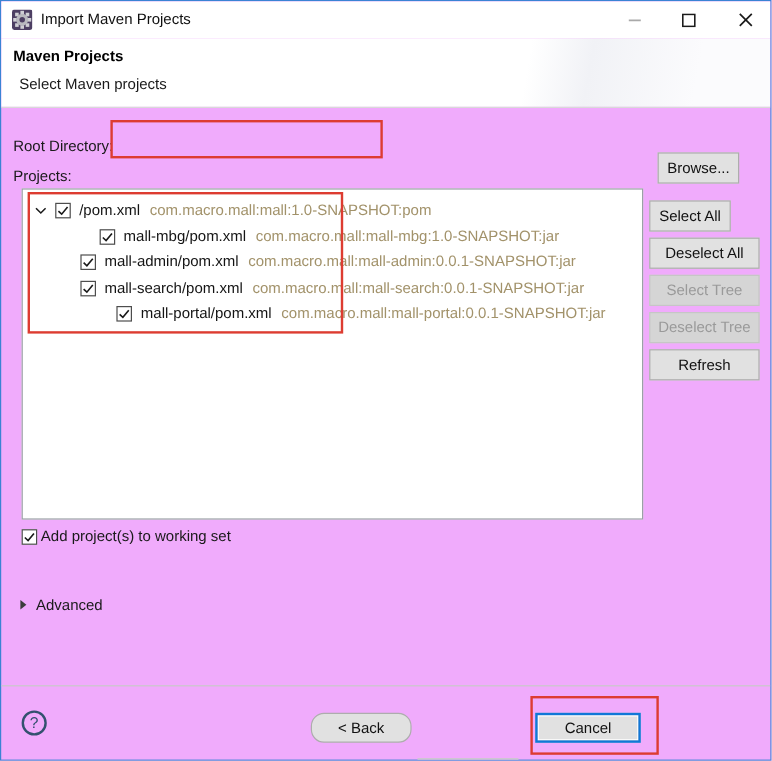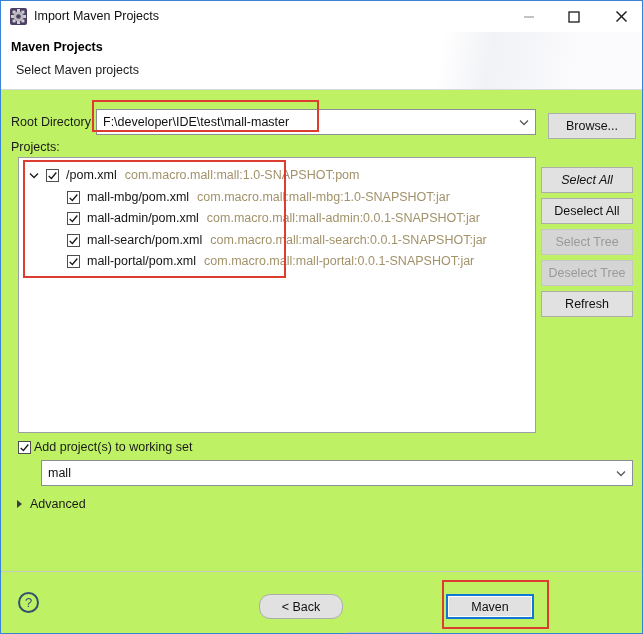--- a/index.html
+++ b/index.html
@@ -1,21 +1,21 @@
 <!DOCTYPE html>
 <html><head>
 <meta charset="utf-8">
 <style>
   * { margin:0; padding:0; box-sizing:border-box; }
   html,body { background:#e8e8e8; }
   body { font-family:"Liberation Sans", sans-serif; }
 
   .window {
     position:relative; width:643px; height:634px;
-    background:#bef264;
+    background:#f0abfc;
     border:1px solid #3a83d4;
     overflow:hidden;
     font-size:12.5px; color:#1a1a1a;
   }
 
   
   .titlebar { position:absolute; left:0; top:0; right:0; height:31px; background:#ffffff; }
   .win-icon { position:absolute; left:9px; top:7px; width:17px; height:17px; }
   .win-title { position:absolute; left:33px; top:8px; font-size:12.5px; color:#101010; white-space:nowrap; }
   .win-ctrl { position:absolute; top:0; width:34px; height:31px; display:flex; align-items:center; justify-content:center; }
@@ -133,30 +133,22 @@
     </div>
   </div>
 
   <div class="header">
     <div class="header-title">Maven Projects</div>
     <div class="header-sub">Select Maven projects</div>
   </div>
 
   <span class="label" style="left:10px; top:114px;">Root Directory:</span>
 
-  <div class="combo" style="left:95px; top:108px; width:440px;">
-    <input type="text" value="F:\developer\IDE\test\mall-master" style="">
-    <span class="chev">
-      <svg width="10" height="7" viewBox="0 0 10 7">
-          <polyline points="1,1.5 5,5.5 9,1.5" fill="none" stroke="#5a5a5a" stroke-width="1.3"></polyline>
-        </svg>
-    </span>
-  </div>
-
-  <div class="btn" style="left:547px; top:112px; width:88px;">Browse...</div>
+
+  <div class="btn" style="left:547px; top:126px; width:68px;">Browse...</div>
 
   <div class="redbox" style="left:91px; top:99px; width:227px; height:32px;"></div>
 
   <span class="label" style="left:10px; top:139px;">Projects:</span>
 
   <div class="list">
 
     <div class="tree-row lvl0" style="top:7px;">
       <span class="chevwrap">
         <svg width="10" height="9" viewBox="0 0 10 9">
@@ -165,21 +157,21 @@
       </span>
       <span class="cbx">
         <svg width="11" height="11" viewBox="0 0 13 13">
             <polyline points="2,7 5.2,10 11,3" fill="none" stroke="#1a1a1a" stroke-width="1.6"></polyline>
           </svg>
       </span>
       <span class="tname">/pom.xml</span>
       <span class="tgav">com.macro.mall:mall:1.0-SNAPSHOT:pom</span>
     </div>
 
-    <div class="tree-row lvl1" style="top:29px;">
+    <div class="tree-row lvl1" style="top:29px;padding-left:16px;">
       <span class="cbx">
         <svg width="11" height="11" viewBox="0 0 13 13">
             <polyline points="2,7 5.2,10 11,3" fill="none" stroke="#1a1a1a" stroke-width="1.6"></polyline>
           </svg>
       </span>
       <span class="tname">mall-mbg/pom.xml</span>
       <span class="tgav">com.macro.mall:mall-mbg:1.0-SNAPSHOT:jar</span>
     </div>
 
     <div class="tree-row lvl1" style="top:50px;">
@@ -195,64 +187,56 @@
     <div class="tree-row lvl1" style="top:72px;">
       <span class="cbx">
         <svg width="11" height="11" viewBox="0 0 13 13">
             <polyline points="2,7 5.2,10 11,3" fill="none" stroke="#1a1a1a" stroke-width="1.6"></polyline>
           </svg>
       </span>
       <span class="tname">mall-search/pom.xml</span>
       <span class="tgav">com.macro.mall:mall-search:0.0.1-SNAPSHOT:jar</span>
     </div>
 
-    <div class="tree-row lvl1" style="top:93px;">
+    <div class="tree-row lvl1" style="top:93px;justify-content:center;">
       <span class="cbx">
         <svg width="11" height="11" viewBox="0 0 13 13">
             <polyline points="2,7 5.2,10 11,3" fill="none" stroke="#1a1a1a" stroke-width="1.6"></polyline>
           </svg>
       </span>
       <span class="tname">mall-portal/pom.xml</span>
       <span class="tgav">com.macro.mall:mall-portal:0.0.1-SNAPSHOT:jar</span>
     </div>
 
   </div>
 
   <div class="redbox" style="left:22px; top:159px; width:263px; height:118px;"></div>
 
-  <div class="btn" style="left:540px; top:166px; width:92px;font-style:italic;">Select All</div>
+  <div class="btn" style="left:540px; top:166px; width:68px;">Select All</div>
   <div class="btn" style="left:540px; top:197px; width:92px;">Deselect All</div>
   <div class="btn disabled" style="left:540px; top:228px; width:92px;">Select Tree</div>
   <div class="btn disabled" style="left:540px; top:259px; width:92px;">Deselect Tree</div>
   <div class="btn" style="left:540px; top:290px; width:92px;">Refresh</div>
 
   <span class="cbx" style="position:absolute; left:17px; top:440px;">
     <svg width="11" height="11" viewBox="0 0 13 13">
         <polyline points="2,7 5.2,10 11,3" fill="none" stroke="#1a1a1a" stroke-width="1.6"></polyline>
       </svg>
   </span>
   <span class="label" style="left:33px; top:439px;">Add project(s) to working set</span>
 
-  <div class="combo" style="left:40px; top:459px; width:592px;">
-    <input type="text" value="mall" style="">
-    <span class="chev">
-      <svg width="10" height="7" viewBox="0 0 10 7">
-          <polyline points="1,1.5 5,5.5 9,1.5" fill="none" stroke="#5a5a5a" stroke-width="1.3"></polyline>
-        </svg>
-    </span>
-  </div>
 
   <span class="tri" style="left:16px; top:499px;"></span>
   <span class="label" style="left:29px; top:496px;">Advanced</span>
 
   <div class="sep"></div>
 
   <div class="help-circle">
     <span>?</span>
   </div>
 
   <div class="btn" style="left:258px; top:593px; width:84px; height:25px;border-radius:11px;">&lt; Back</div>
   <div class="btn disabled" style="left:347px; top:593px; width:84px; height:25px;margin-top:38px;">Next &gt;</div>
-  <div class="btn default-focus" style="left:445px; top:593px; width:88px; height:25px;">Maven</div>
+  <div class="btn default-focus" style="left:445px; top:593px; width:88px; height:25px;">Cancel</div>
 
   <div class="redbox" style="left:441px; top:579px; width:107px; height:49px;"></div>
 
 </div>
 
 </body></html>

